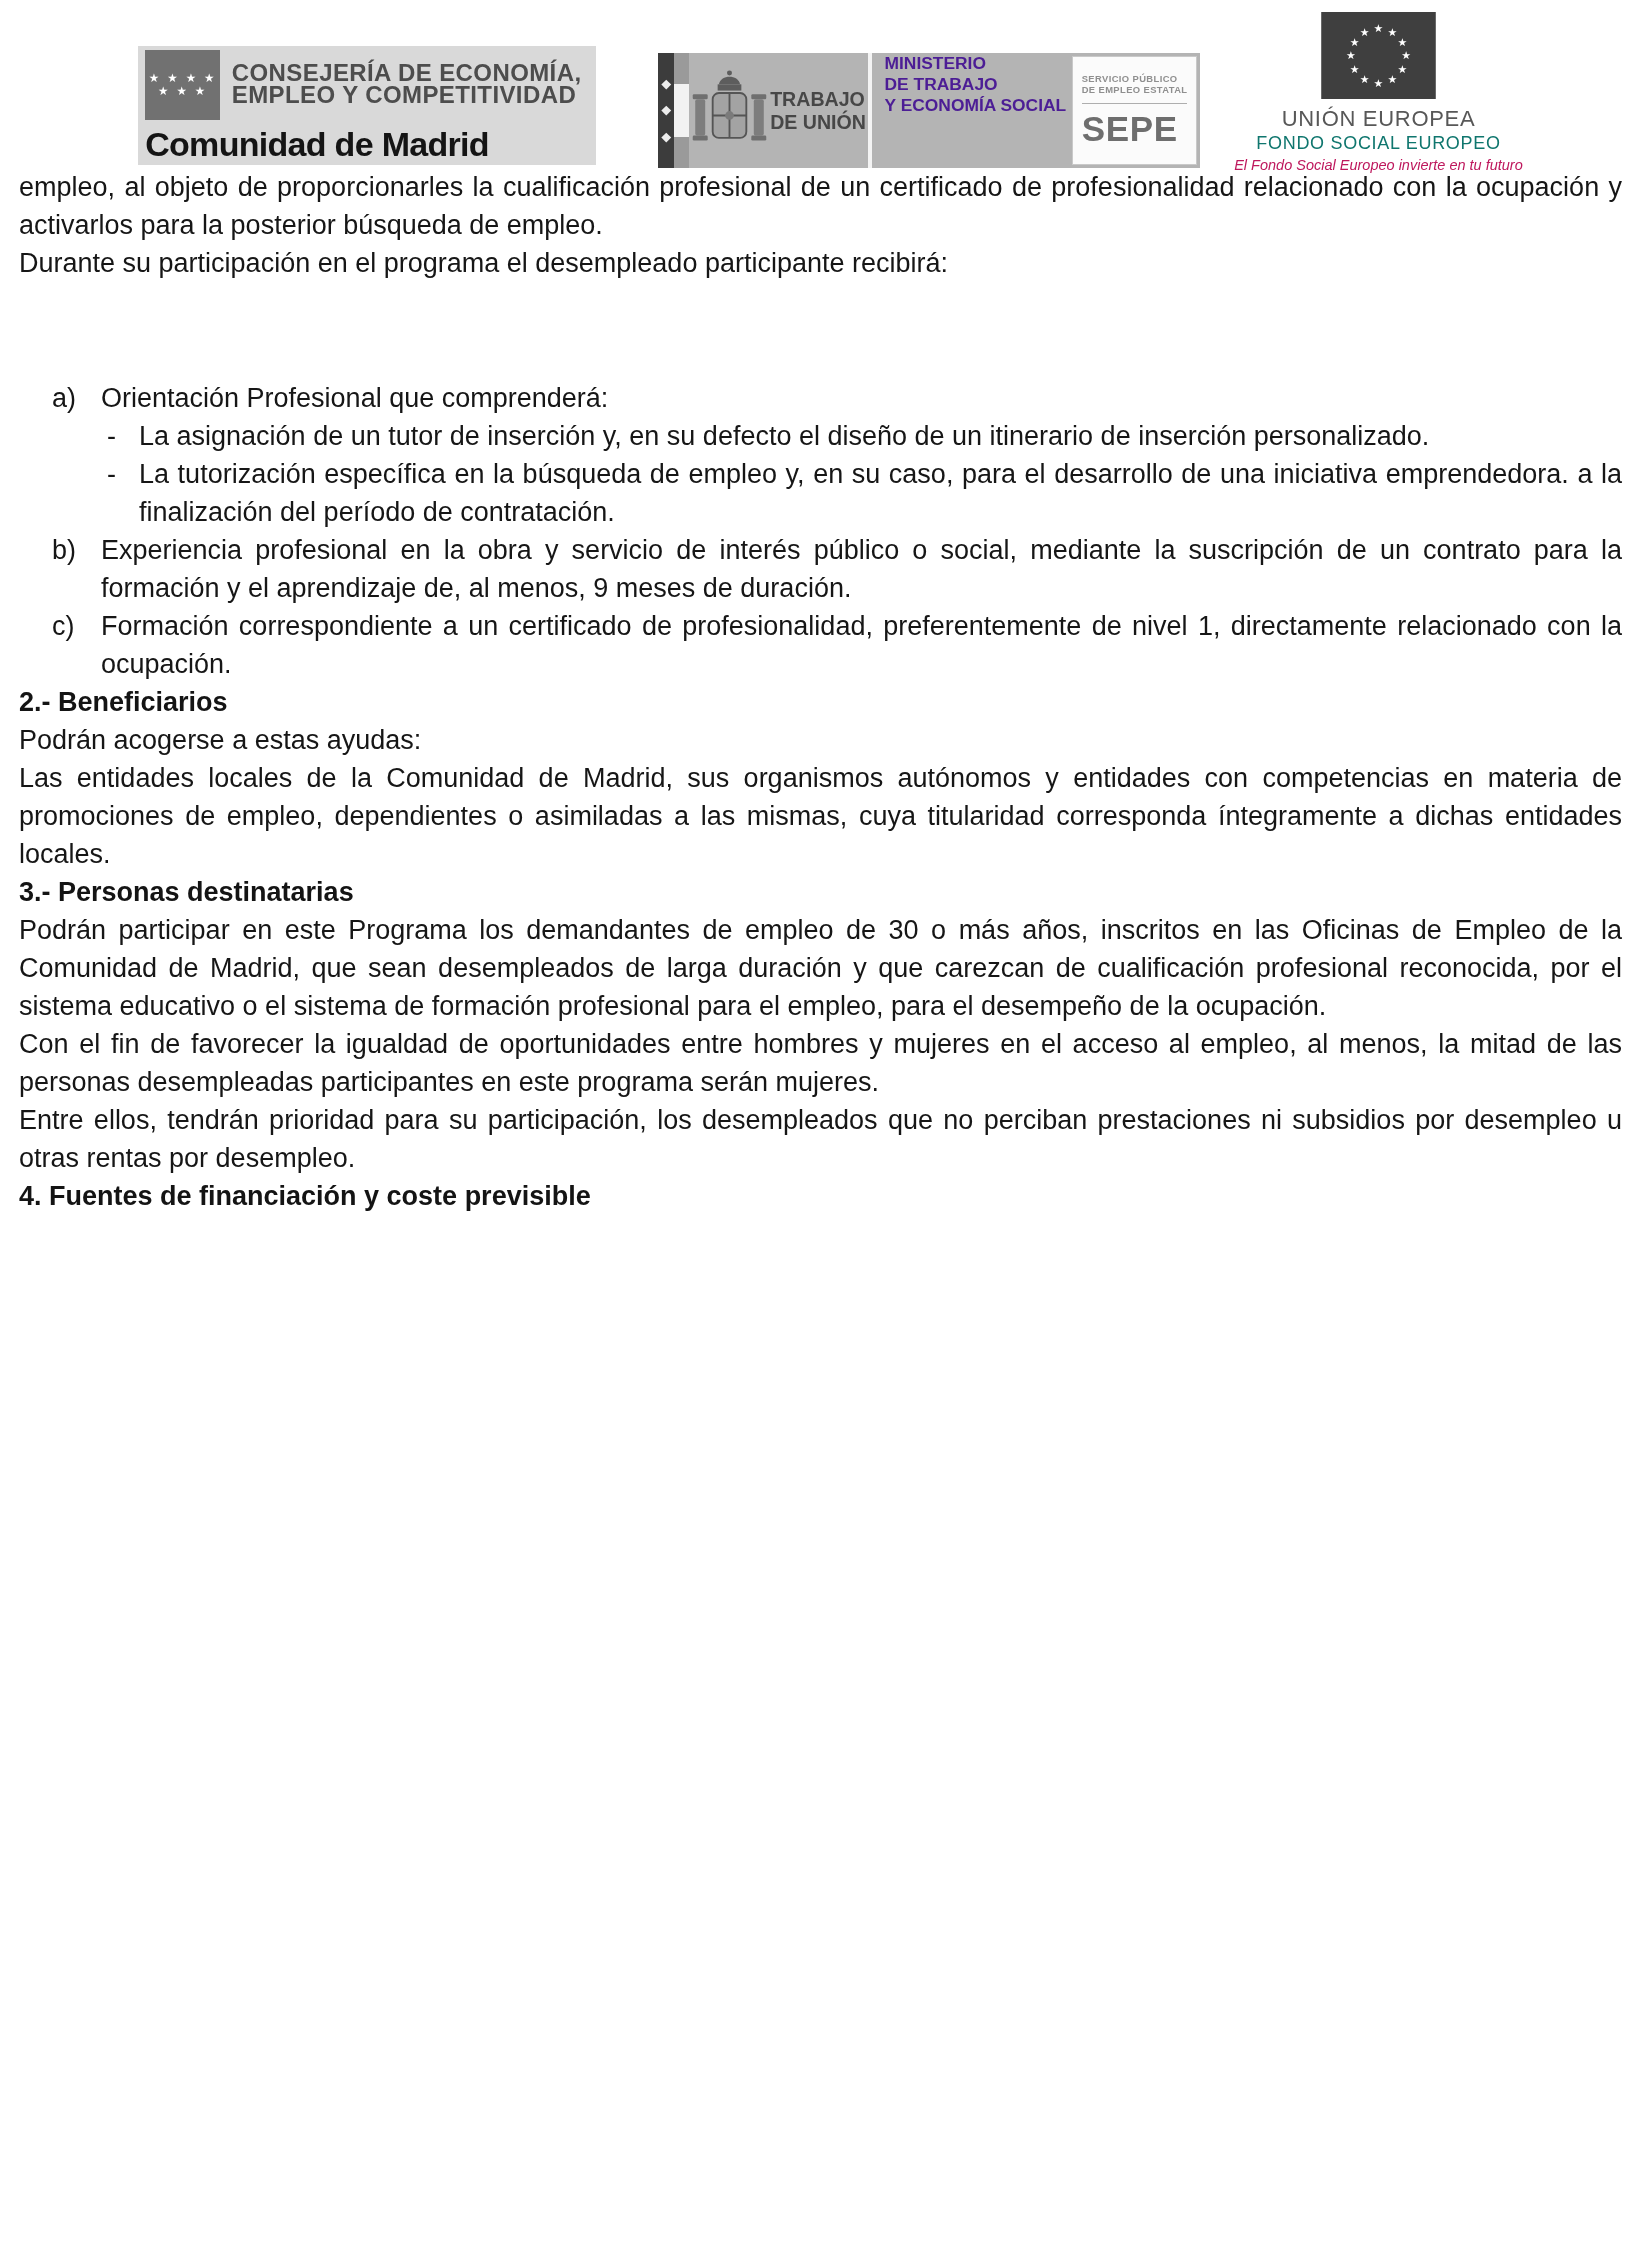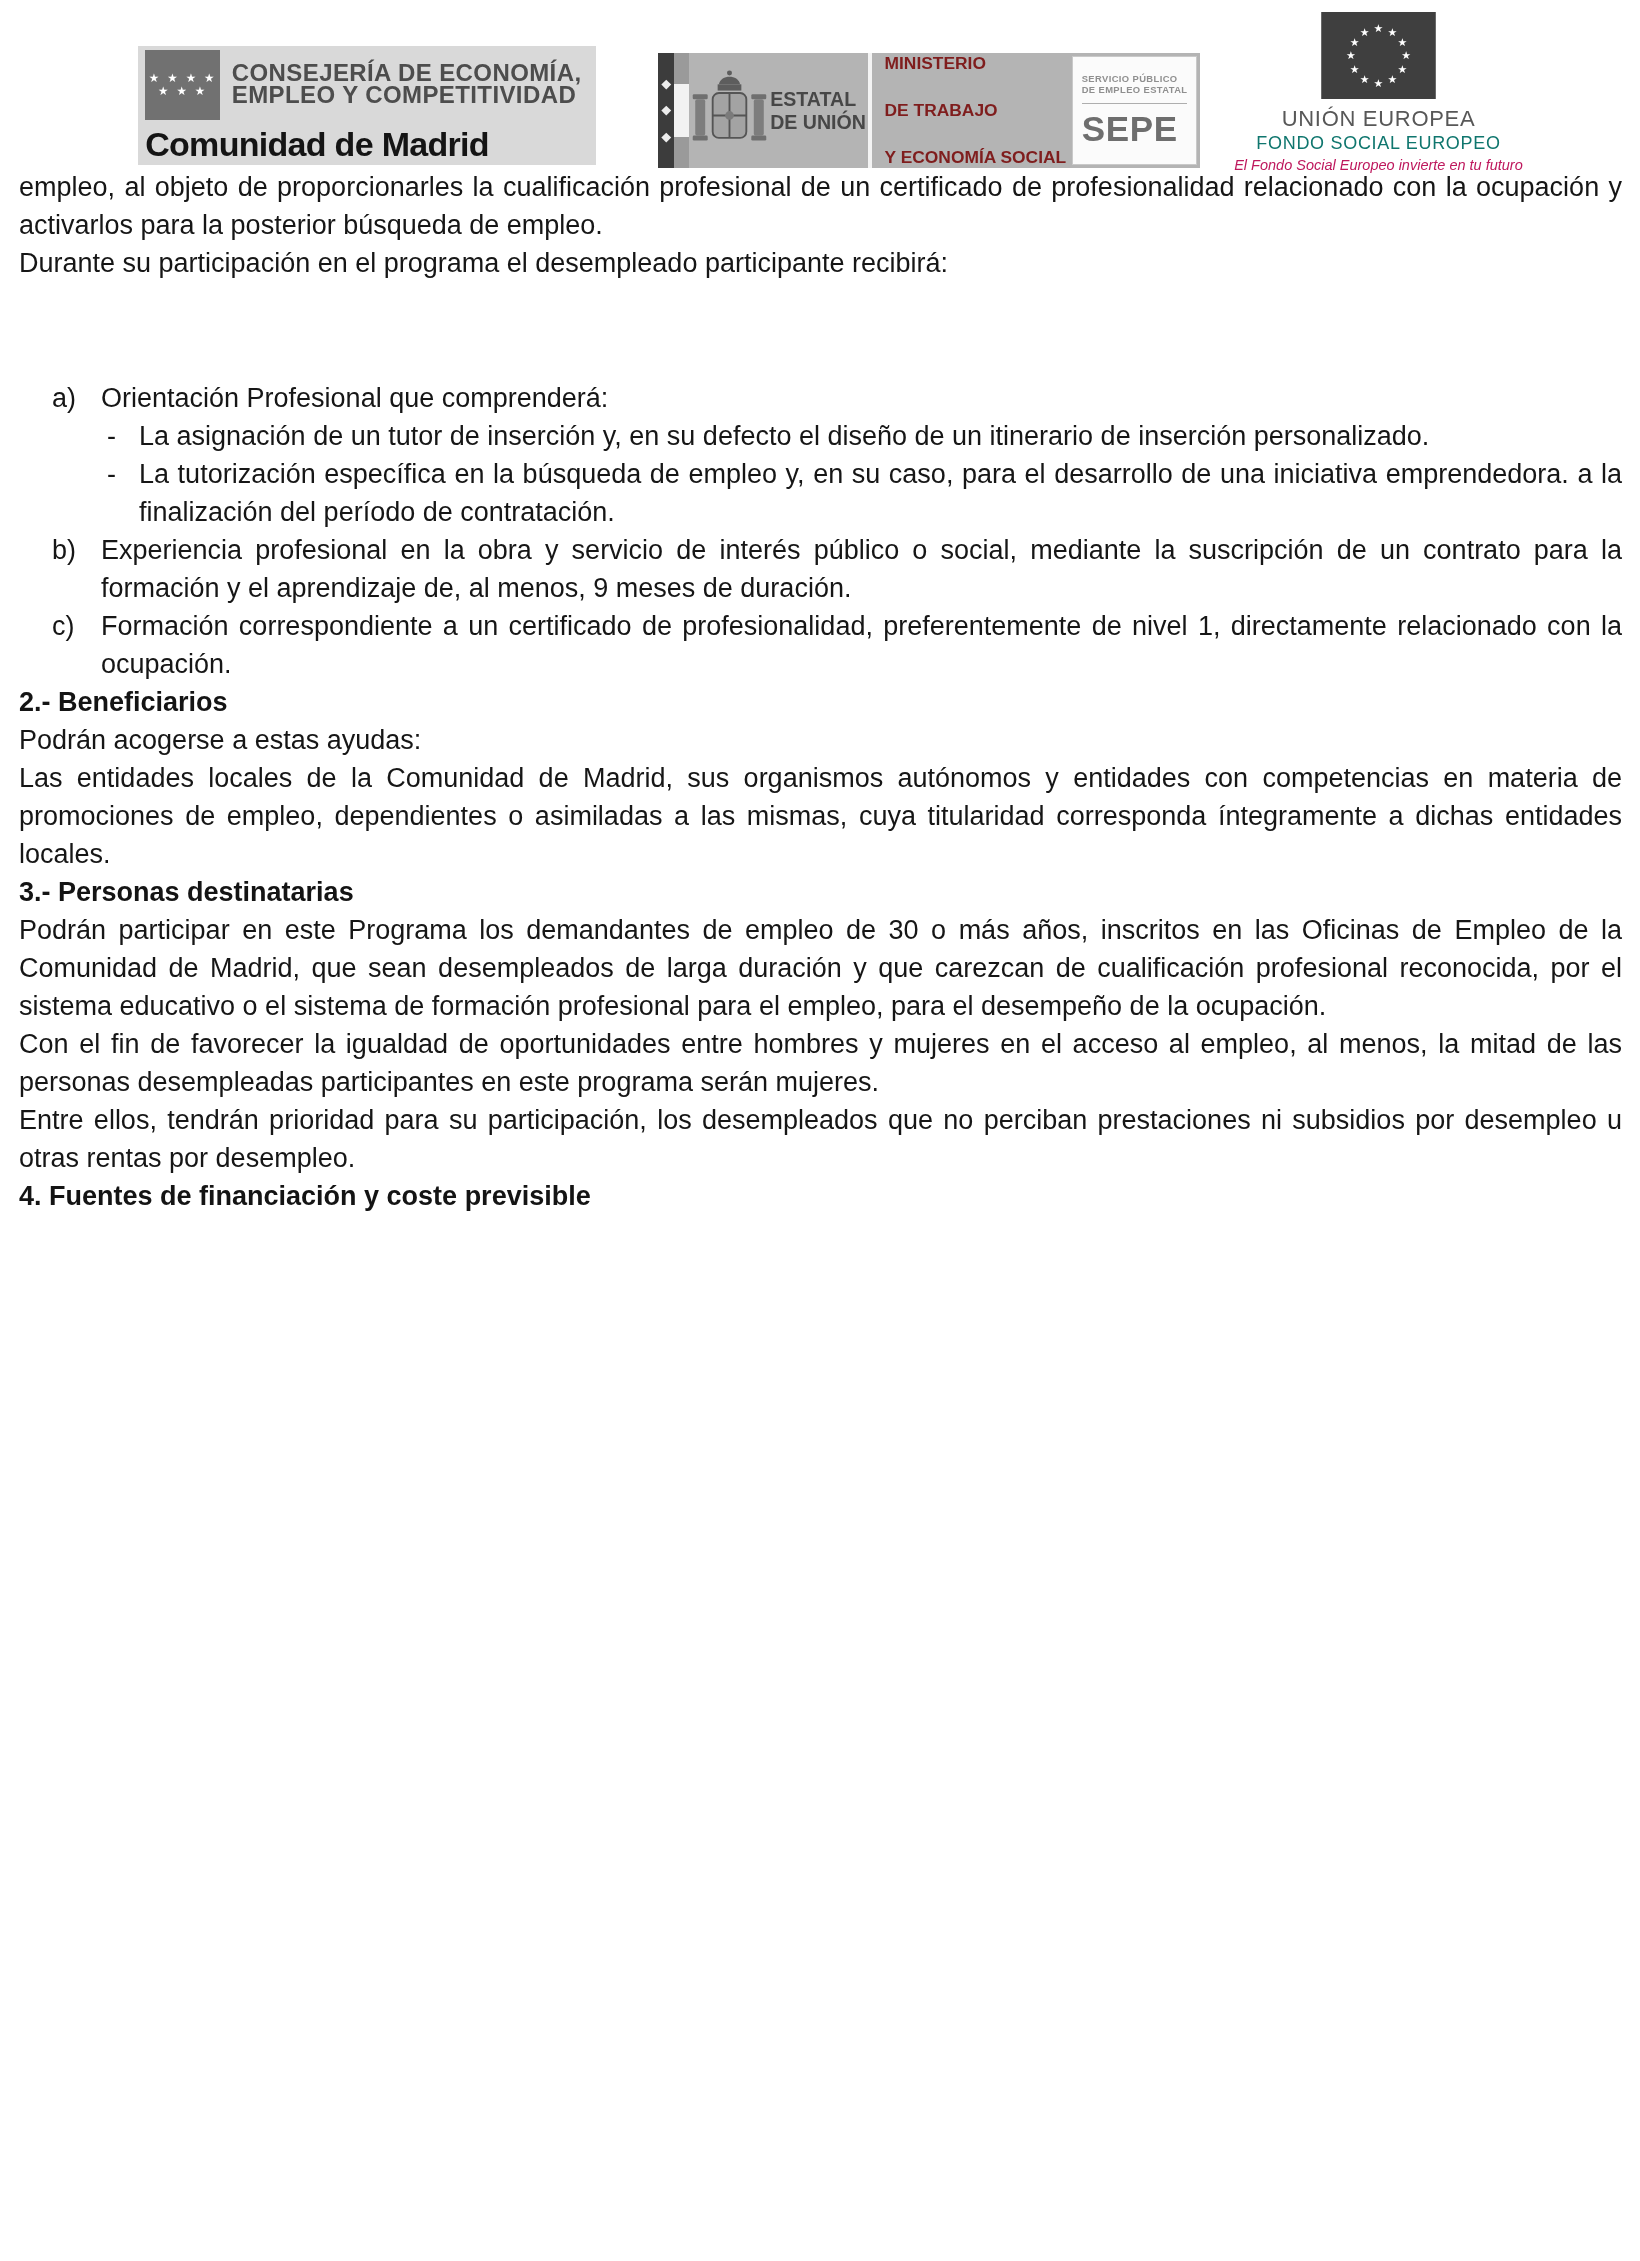--- a/index.html
+++ b/index.html
@@ -53,22 +53,22 @@
   .flagcol { width: 17.4px; display: flex; flex-direction: column; }
   .flagcol .g { flex: 1; background: #9a9a9a; }
   .flagcol .w { flex: 1.7; background: #f2f2f2; }
   .crest { width: 93px; display: flex; align-items: center; justify-content: center; }
   .gov {
     width: 115px; display: flex; flex-direction: column; justify-content: center;
     font-weight: bold; font-size: 19.6px; line-height: 23px; color: #474747; white-space: nowrap;
   }
   .vdiv { width: 3.6px; background: #f4f4f4; }
   .ministry {
-    flex: 1; display: flex; flex-direction: column; justify-content: space-between;
-    padding-left: 13px; font-weight: bold; font-size: 17.4px; line-height: 21px; color: #7f1d1d; white-space: nowrap;
+    flex: 1; display: flex; flex-direction: column; justify-content: flex-start;
+    padding-left: 13px; font-weight: bold; font-size: 17.4px; line-height: 21px; color: #4c1d95; white-space: nowrap;
   }
   .sepe-box {
     width: 140px; background: #fbfbfb; border: 1.4px solid #c9c9c9;
     margin: 2.9px 2.9px 2.9px 5.8px; box-sizing: border-box;
     padding: 16px 8.7px 0 8.7px;
   }
   .sepe-small { font-size: 9.4px; font-weight: bold; line-height: 11.6px; color: #8f8f8f; letter-spacing: 0.4px; white-space: nowrap; }
   .sepe-rule { height: 1.4px; background: #aeaeae; margin: 6.5px 0 5px 0; }
   .sepe-word { font-size: 35px; font-weight: bold; color: #6e6e6e; letter-spacing: 0.7px; }
 
@@ -142,21 +142,21 @@
           <rect x="100" y="110" width="24" height="8" rx="2" fill="#6f6f6f"></rect>
           <circle cx="65" cy="10" r="4" fill="#5d5d5d"></circle>
           <path d="M48,28 C51,12 79,12 82,28 Z" fill="#5d5d5d"></path>
           <rect x="46" y="28" width="38" height="10" fill="#5d5d5d"></rect>
           <rect x="38" y="42" width="54" height="72" rx="10" fill="#a3a3a3" stroke="#555555" stroke-width="3"></rect>
           <path d="M65,42 V114 M38,78 H92" stroke="#555555" stroke-width="3" fill="none"></path>
           <circle cx="65" cy="78" r="7" fill="#7a7a7a"></circle>
         </svg>
       </div>
       <div class="gov">
-        <div>ESTATAL</div>
+        <div>TRABAJO</div>
         <div>DE UNIÓN</div>
       </div>
       <div class="vdiv"></div>
       <div class="ministry">
         <div>MINISTERIO</div>
         <div>DE TRABAJO</div>
         <div>Y ECONOMÍA SOCIAL</div>
       </div>
       <div class="sepe-box">
         <div class="sepe-small">SERVICIO PÚBLICO</div>

